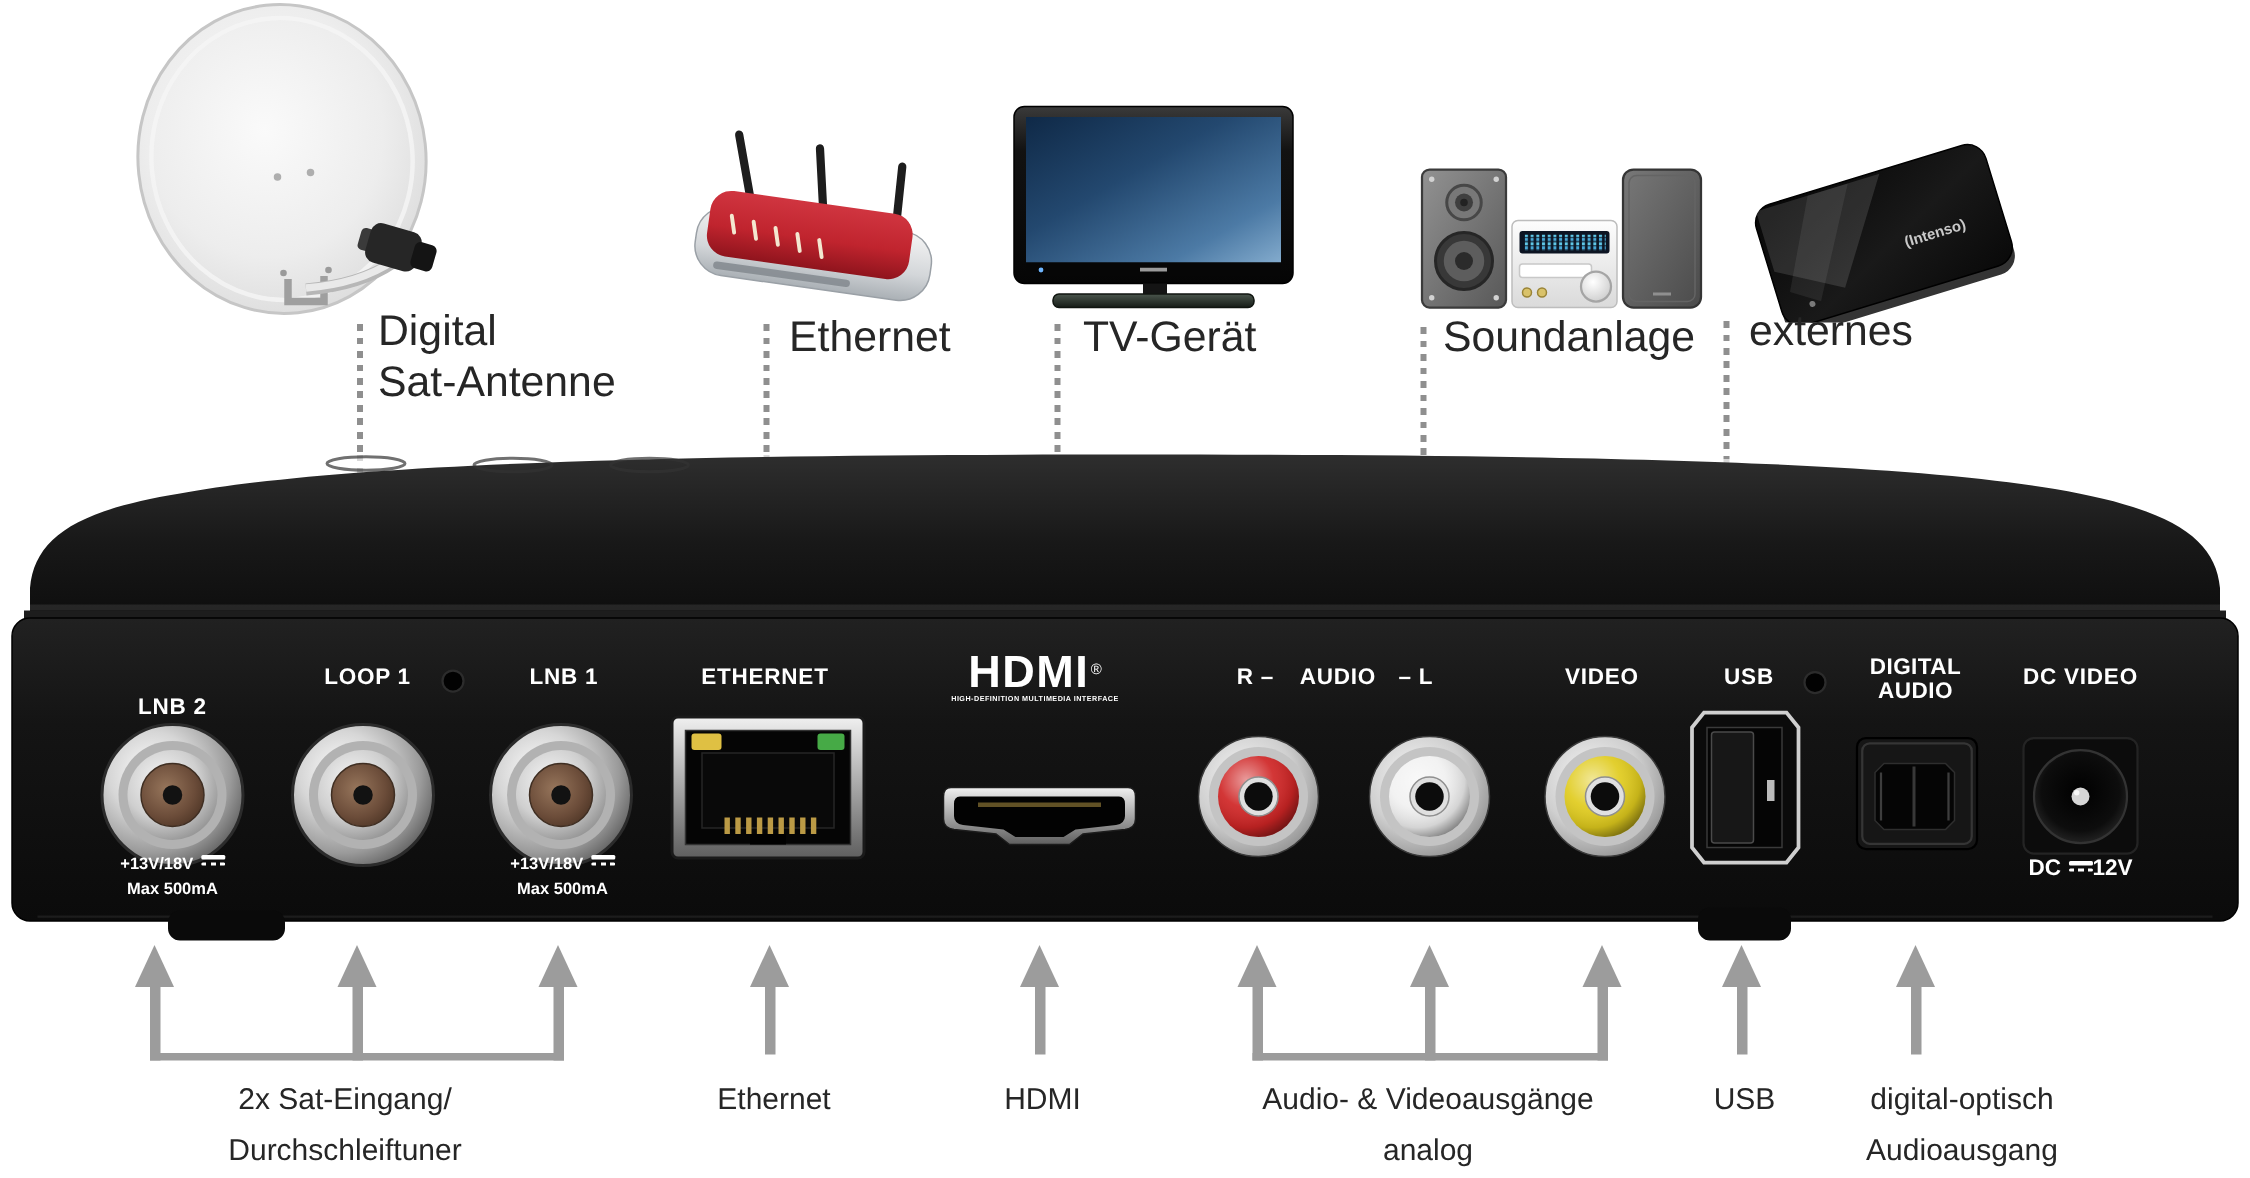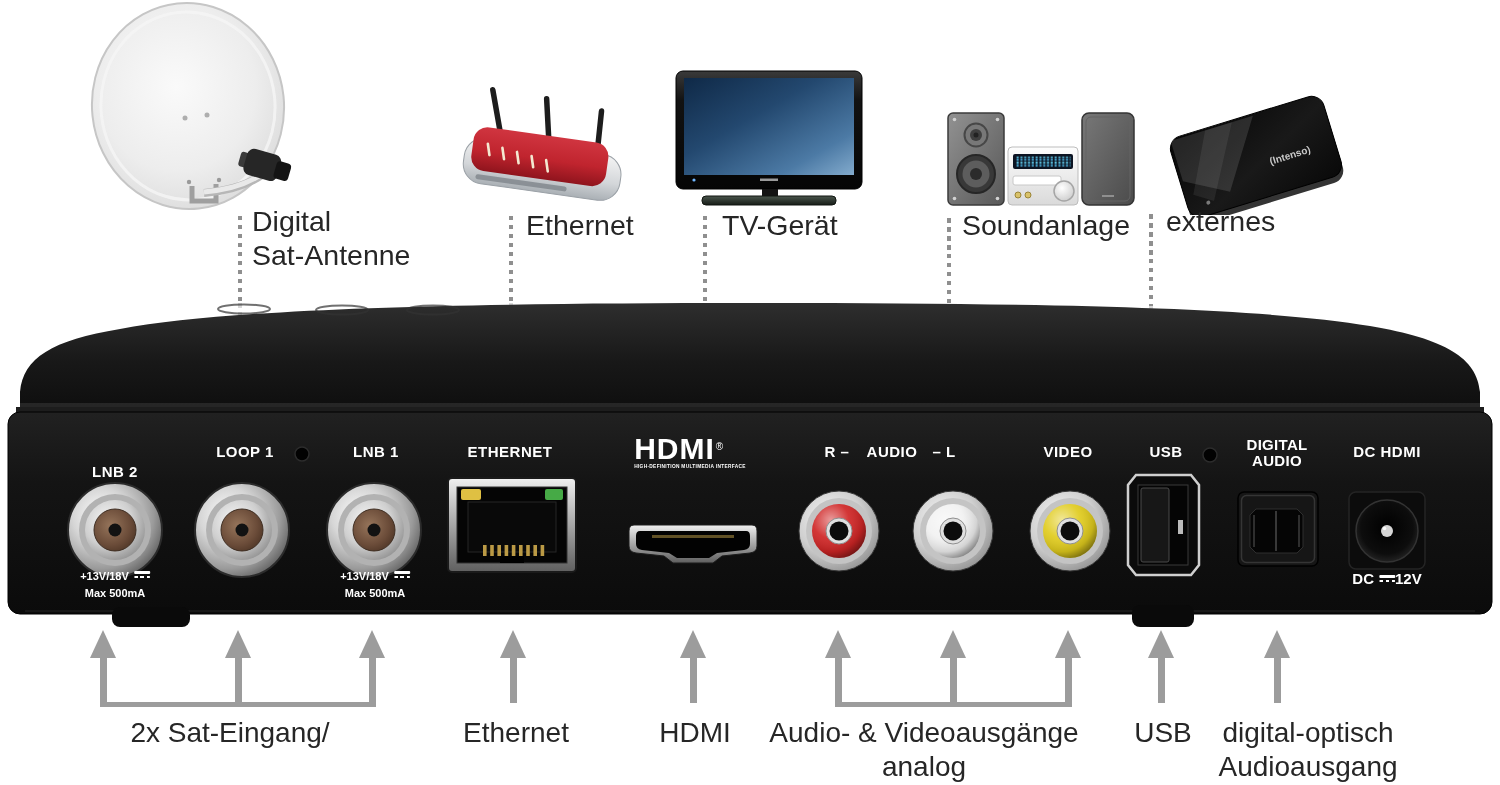--- a/index.html
+++ b/index.html
@@ -3,21 +3,21 @@
 <meta charset="utf-8">
 <style>
   html,body{margin:0;padding:0;background:#fff}
   .stage{position:relative;width:1500px;height:785px;background:#ffffff;overflow:hidden;
          font-family:"Liberation Sans",sans-serif;}
   .stage svg{position:absolute;display:block}
 
   
   .toplabel{position:absolute;font-size:28.5px;color:var(--label-text,#262626);line-height:34px;white-space:nowrap}
   .toplabel span{display:block}
-  .callout{position:absolute;top:716px;transform:translateX(-50%);font-size:28px;color:var(--label-text,#262626);
+  .callout{position:absolute;top:716px;transform:translateX(-50%);font-size:20px;color:var(--label-text,#262626);
            text-align:center;line-height:34px;white-space:nowrap}
   .callout span{display:block}
 
   
   .vdot{position:absolute;width:4px}
   .vdot.gray{background:repeating-linear-gradient(180deg,var(--dot-gray,#8f8f8f) 0 4.5px,transparent 4.5px 9px)}
   .vdot.light{background:repeating-linear-gradient(180deg,var(--dot-light,#d8d8d8) 0 4.5px,transparent 4.5px 9px)}
   .hdot{position:absolute;height:4px;background:repeating-linear-gradient(90deg,var(--dot-light,#d8d8d8) 0 4.5px,transparent 4.5px 9px)}
 
   
@@ -30,21 +30,21 @@
   
   .plabel{position:absolute;transform:translateX(-50%);color:var(--panel-text,#fff);font-weight:700;
           font-size:15px;letter-spacing:.5px;white-space:nowrap;text-align:center}
   .plabel.two{line-height:16px;letter-spacing:.3px}
   .pwr{position:absolute;transform:translateX(-50%);color:var(--panel-text,#fff);font-weight:700;
        font-size:11px;line-height:16.5px;text-align:center;white-space:nowrap}
   .dcsym{display:inline-block;width:16px;margin-left:5px;vertical-align:2px}
   .dcsym i{display:block;height:2.4px;background:var(--panel-text,#fff);border-radius:1px}
   .dcsym i + i{margin-top:2.1px;background:repeating-linear-gradient(90deg,var(--panel-text,#fff) 0 3.4px,transparent 3.4px 6.3px)}
 
-  .hdmi-logo{position:absolute;transform:translateX(-50%);color:var(--panel-text,#fff);}
+  .hdmi-logo{position:absolute;transform:translateX(-50%);color:var(--panel-text,#fff);text-align:center}
   .hdmi-word{font-size:30px;font-weight:700;letter-spacing:1px;line-height:25px}
   .hdmi-reg{font-size:10px;vertical-align:9px;margin-left:1px}
   .hdmi-tag{font-size:4.8px;font-weight:700;letter-spacing:.32px;margin-top:1px}
 </style>
 </head>
 <body>
 
 <div class="stage">
 
   <svg style="left:88px;top:0" width="210" height="215" viewBox="0 0 210 215">
@@ -406,21 +406,21 @@
   <div class="plabel" style="left:837px;top:443px">R –</div>
   <div class="plabel" style="left:892px;top:443px">AUDIO</div>
   <div class="plabel" style="left:944px;top:443px">– L</div>
   <div class="plabel" style="left:1068px;top:443px">VIDEO</div>
   <div class="plabel" style="left:1166px;top:443px">USB</div>
 
   <div class="plabel two" style="left:1277px;top:437px">
     <span style="display:block">DIGITAL</span>
     <span style="display:block">AUDIO</span>
   </div>
-  <div class="plabel" style="left:1387px;top:443px">DC HDMI</div>
+  <div class="plabel" style="left:1387px;top:443px">DC VIDEO</div>
 
   <div class="pwr" style="left:115px;top:568px">
     <span>+13V/18V</span><span class="dcsym"><i></i><i></i></span><br>
     <span>Max 500mA</span>
   </div>
   <div class="pwr" style="left:375px;top:568px">
     <span>+13V/18V</span><span class="dcsym"><i></i><i></i></span><br>
     <span>Max 500mA</span>
   </div>
   <div class="pwr" style="left:1387px;top:571px;font-size:15px">
@@ -468,28 +468,29 @@
       <div class="head"></div>
       <div class="stem" style="height:45px"></div>
     </div>
   <div class="arrow" style="left:1277px">
       <div class="head"></div>
       <div class="stem" style="height:45px"></div>
     </div>
 
   <div class="callout" style="left:230px">
     <span>2x Sat-Eingang/</span>
+    <span>Durchschleiftuner</span>
   </div>
   <div class="callout" style="left:516px">
     <span>Ethernet</span>
   </div>
   <div class="callout" style="left:695px">
     <span>HDMI</span>
   </div>
-  <div class="callout" style="left:924px">
+  <div class="callout" style="left:952px">
     <span>Audio- &amp; Videoausgänge</span>
     <span>analog</span>
   </div>
   <div class="callout" style="left:1163px">
     <span>USB</span>
   </div>
   <div class="callout" style="left:1308px">
     <span>digital-optisch</span>
     <span>Audioausgang</span>
   </div>

